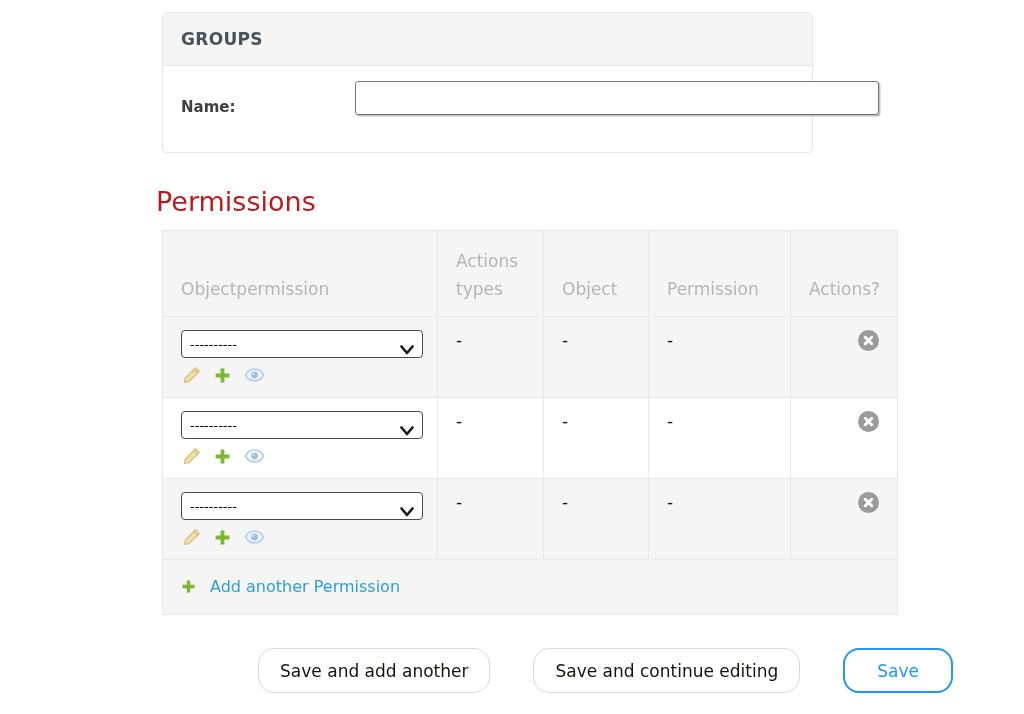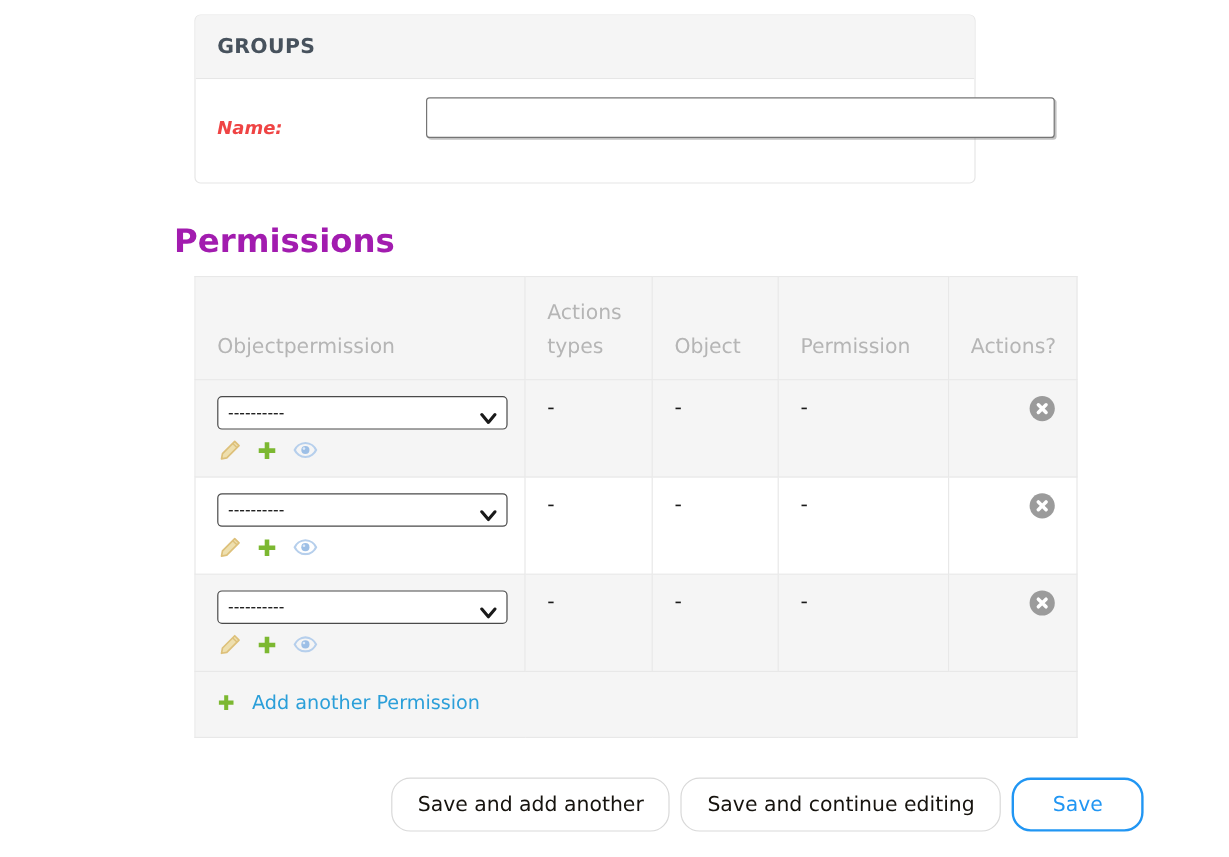--- a/index.html
+++ b/index.html
@@ -11,29 +11,29 @@
   .module{
     position:absolute;left:162px;top:12px;width:651px;height:141px;
     border:1px solid #e6e6e6;border-radius:5px;background:#fff;box-sizing:border-box;
   }
   .module-header{
     height:53px;background:#f5f5f5;border-bottom:1px solid #e6e6e6;
     border-radius:4px 4px 0 0;display:flex;align-items:center;padding-left:18px;
     font-weight:bold;font-size:17px;color:#47525d;letter-spacing:.3px;box-sizing:border-box;
   }
   .module-body{position:relative;height:86px;}
-  .name-label{position:absolute;left:18px;top:32px;font-weight:bold;font-size:15px;color:#ef4444;font-style:italic;}
+  .name-label{position:absolute;left:18px;top:32px;font-weight:bold;font-size:15px;color:#404040;}
   .name-input{
     position:absolute;left:192px;top:15px;width:524px;height:34px;box-sizing:border-box;
     border:1px solid #757575;border-radius:3px;background:#fff;
     box-shadow:1.5px 1.5px 0 rgba(120,120,120,.45);
     font-size:15px;padding:0 10px;outline:none;
   }
   
-  .perm-heading{position:absolute;left:145px;top:186px;font-size:27px;font-weight:bold;color:#a21caf;}
+  .perm-heading{position:absolute;left:156px;top:186px;font-size:27px;font-weight:normal;color:#b91c1c;}
   
   table.perm-table{
     position:absolute;left:162px;top:230px;width:735px;border-collapse:collapse;table-layout:fixed;
     font-size:17px;
   }
   .perm-table th,.perm-table td{border:1px solid #e8e8e8;box-sizing:border-box;}
   .perm-table th{
     height:86px;background:#f5f5f5;color:#b5b5b5;font-weight:normal;text-align:left;
     vertical-align:bottom;padding:0 10px 13px 18px;line-height:1.65;
   }
@@ -61,21 +61,21 @@
   }
   .add-link{display:inline-flex;align-items:center;gap:14px;text-decoration:none;cursor:pointer;}
   .add-link-text{font-size:16px;color:#2b9fd9;}
   
   .btn-row{
     position:absolute;top:648px;left:0;width:953px;display:flex;justify-content:flex-end;gap:9px;
   }
   .btn{
     height:45px;background:#fff;border:1px solid #d9d9d9;border-radius:16px;
     font-size:17px;color:#16130e;padding:0 21px;display:flex;align-items:center;cursor:pointer;
-    font-family:"DejaVu Sans","Liberation Sans",sans-serif;box-sizing:border-box;
+    font-family:"DejaVu Sans","Liberation Sans",sans-serif;box-sizing:border-box;margin-left:34px;
   }
   .btn-primary{border:2px solid #2196f3;color:#2196f3;padding:0 32px;}
 </style>
 </head>
 <body>
 
 <div class="screen">
 
   <div class="module">
     <div class="module-header">GROUPS</div>

